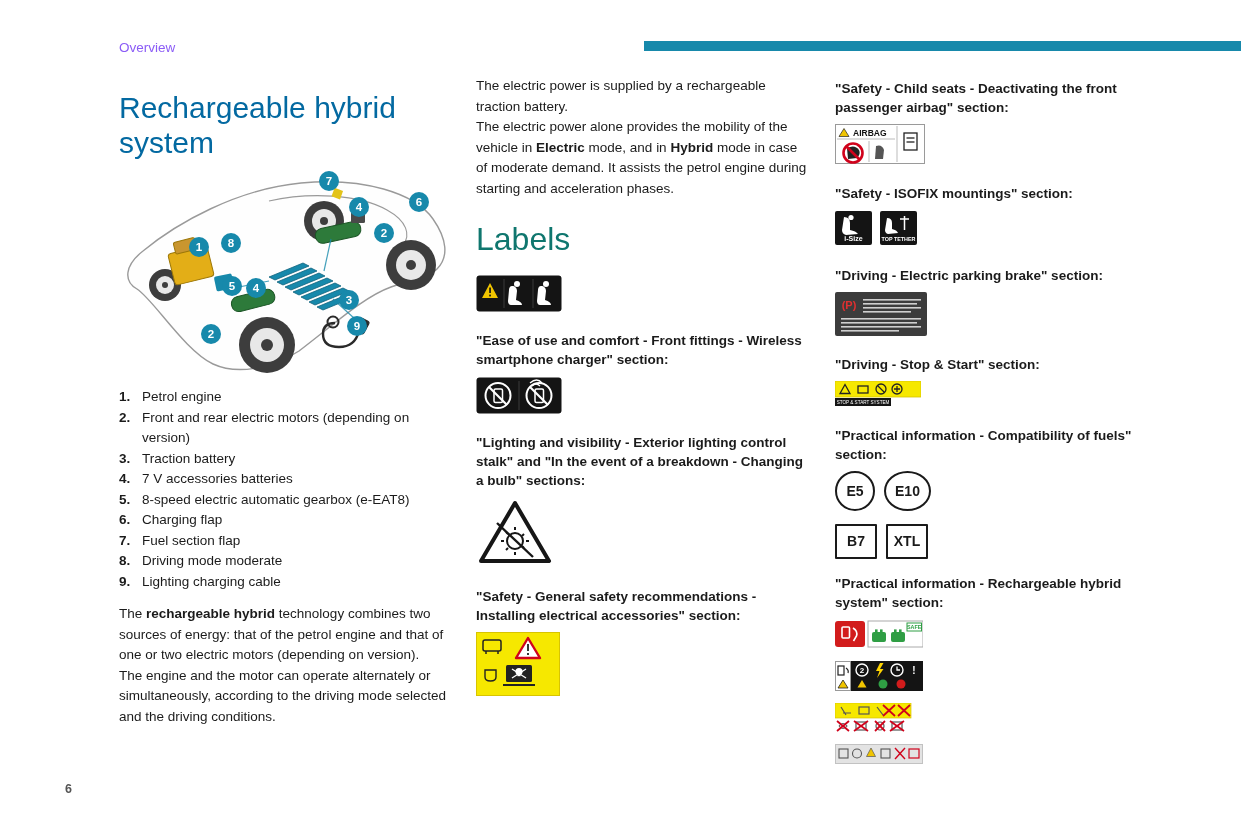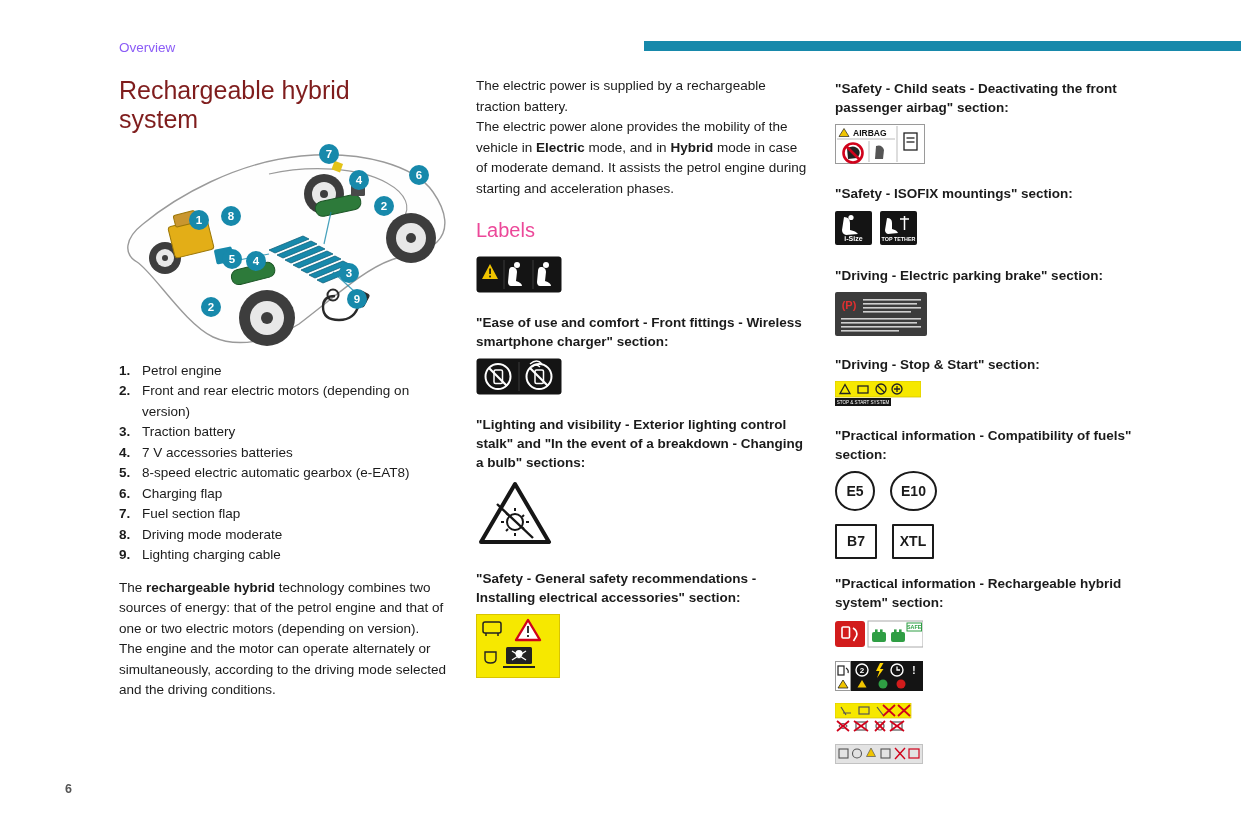--- a/index.html
+++ b/index.html
@@ -4,32 +4,32 @@
 <style>
   html,body{margin:0;padding:0}
   body{font-family:"Liberation Sans",sans-serif;background:#fff}
   .page{position:relative;width:1241px;height:827px;background:#fff;overflow:hidden}
   .header-label{position:absolute;left:119px;top:40px;font-size:13.5px;color:#8b5cf6}
   .top-bar{position:absolute;left:644px;top:41px;width:597px;height:10px;background:#1789ab}
   .col{position:absolute;font-size:13.5px;line-height:1.52;color:#1b1b1b}
   .col-left{left:119px;top:76px;width:338px}
   .col-mid{left:476px;top:76px;width:334px}
   .col-right{left:835px;top:79px;width:332px}
-  .page-title{font-size:25px;color:#7f1d1d;font-weight:400;line-height:1.16;width:300px;margin:0 0 8px}
-  .labels-title{font-size:20px;color:#ec4899;font-weight:400;margin:16px 0 11px}
+  .page-title{font-size:30px;color:#0369a1;font-weight:400;line-height:1.16;width:300px;margin:15px 0 8px}
+  .labels-title{font-size:32px;color:#0f766e;font-weight:400;margin:16px 0 11px}
   .car-figure{margin:6px 0 4px}
   .plist{margin:4px 0 12px}
   .plist-row{display:flex}
   .plist-num{font-weight:700;flex:0 0 23px}
   .plist-text{flex:1}
   p.body{margin:0}
   .sec-heading{font-weight:700;line-height:1.42;margin:0 0 7px}
   .icon-block{margin:2px 0 13px}
   .fuel-rows{display:flex;flex-direction:column;gap:13px;margin:4px 0 15px}
-  .fuel-row{display:flex;gap:15px;align-items:center}
+  .fuel-row{display:flex;gap:9px;align-items:center}
   .badge{border:2.5px solid #1a1a1a;color:#1a1a1a;font-weight:700;font-size:14px;display:flex;align-items:center;justify-content:center;background:#fff}
   .badge.circle{width:36px;height:36px;border-radius:50%}
   .badge.oval{width:43px;height:36px;border-radius:50%}
   .badge.square{width:38px;height:31px;border-radius:1px}
   .hybrid-labels{display:flex;flex-direction:column;gap:9px;margin:2px 0 10px}
   .page-number{position:absolute;left:65px;top:782px;font-size:12.5px;font-weight:700;color:#555}
 </style>
 </head>
 <body>
 

